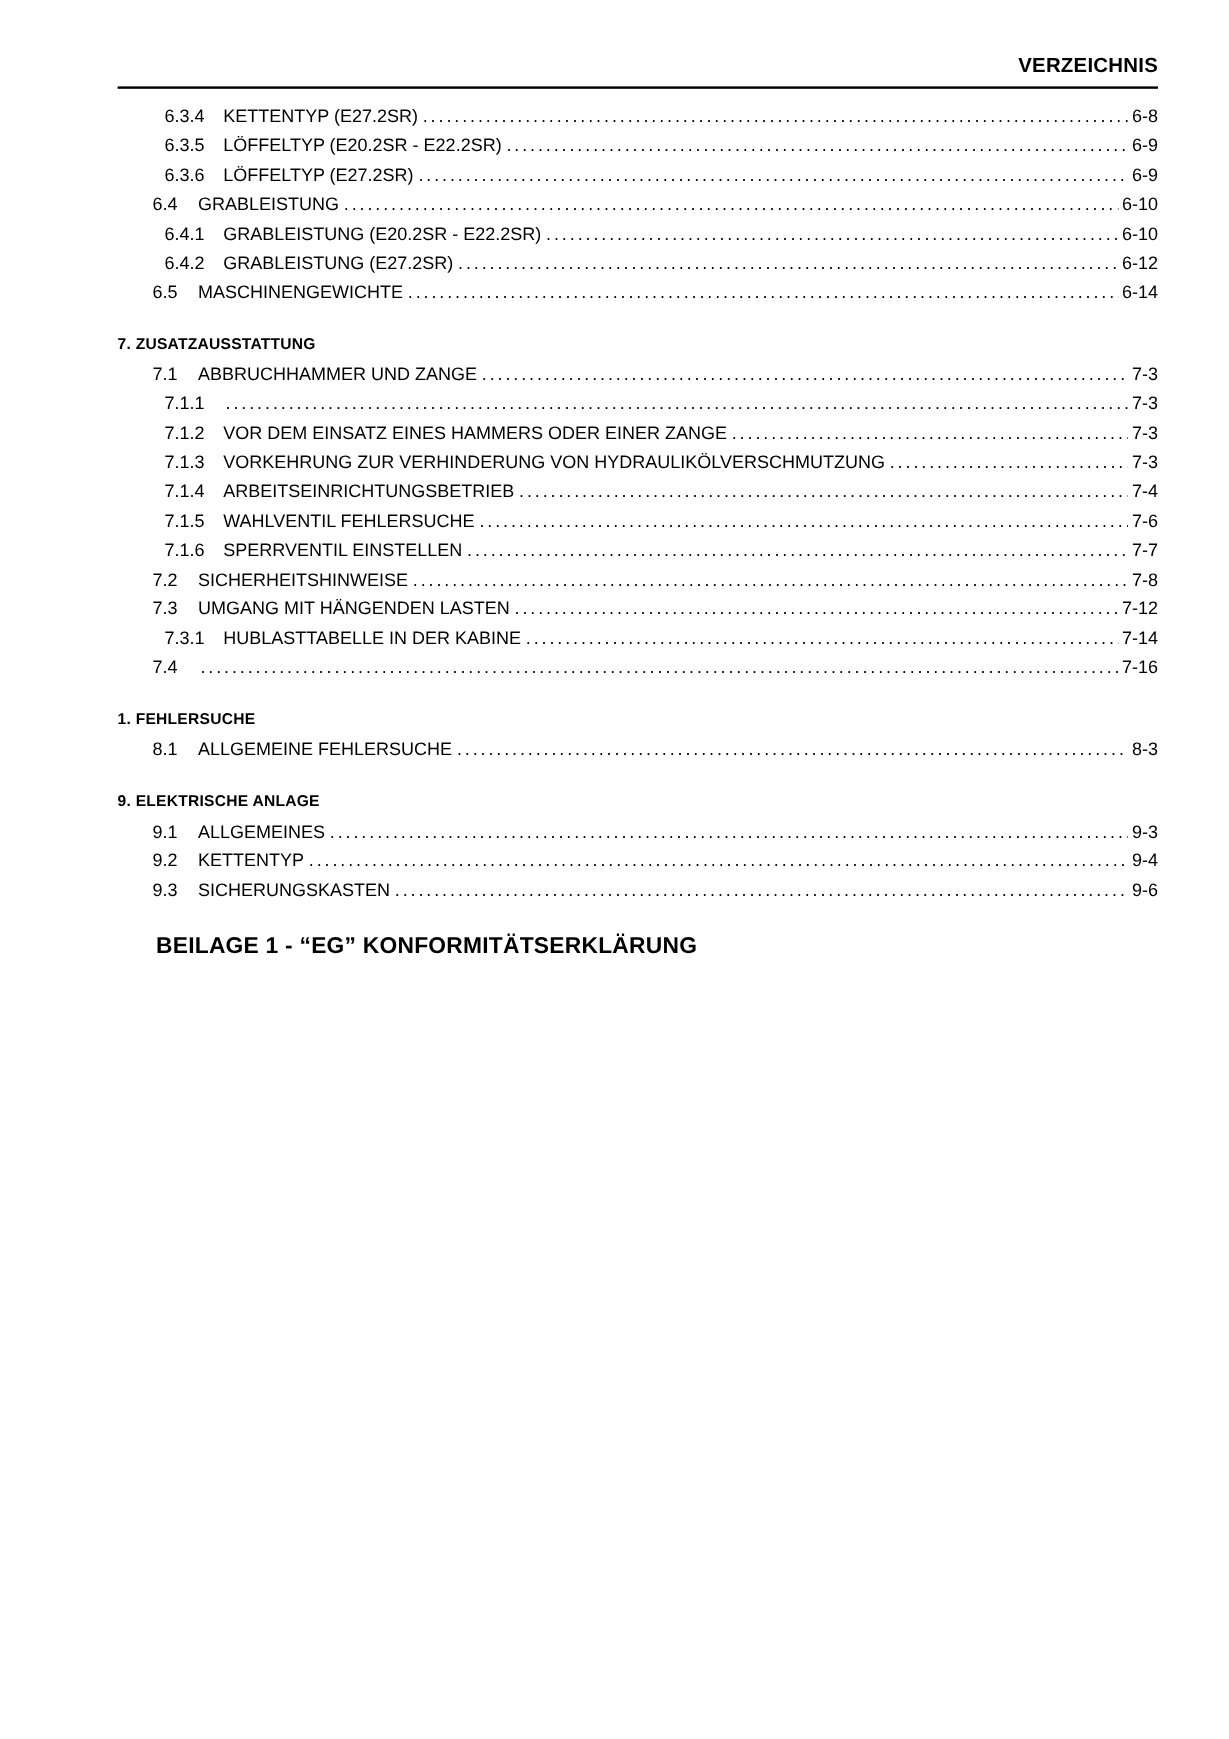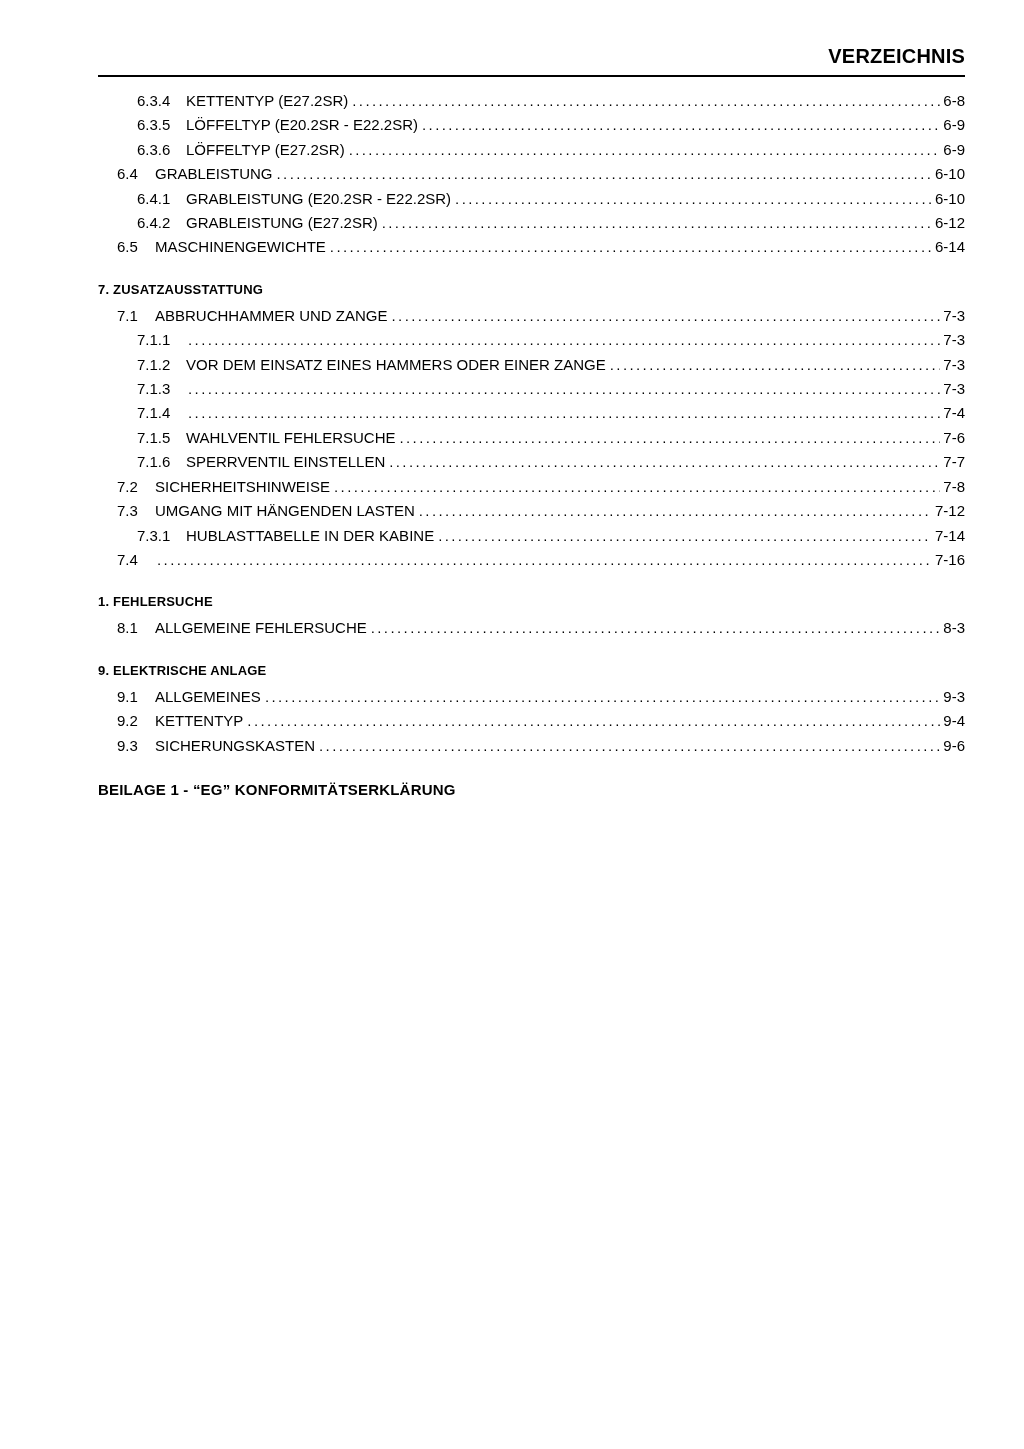--- a/index.html
+++ b/index.html
@@ -11,21 +11,21 @@
     color: #000000;
     overflow: hidden;
   }
   .page {
     width: 1024px;
     height: 1449px;
     padding: 45px 59px 0 98px;
   }
   .page-header .header-title {
     text-align: right;
-    font-size: 20px;
+    font-size: 17px;
     font-weight: bold;
     letter-spacing: 0.2px;
   }
   .header-rule {
     margin-top: 7px;
     border-top: 2px solid #000000;
   }
   .toc { margin-top: 12px; }
   .toc-row {
     display: flex;
@@ -33,21 +33,21 @@
     line-height: 24.4px;
     font-size: 15px;
     white-space: nowrap;
   }
   .toc-row.level-2 { padding-left: 19px; }
   .toc-row.level-3 { padding-left: 39px; }
   .toc-num {
     flex: none;
     display: inline-block;
   }
-  .level-2 .toc-num { width: 38px; }
+  .level-2 .toc-num { width: 38px; margin-left: 10px; }
   .level-3 .toc-num { width: 49px; }
   .toc-title {
     flex: none;
     padding-right: 2px;
   }
   .toc-leader {
     flex: 1 1 auto;
     overflow: hidden;
     white-space: nowrap;
     letter-spacing: 2.4px;
@@ -58,24 +58,25 @@
     flex: none;
     text-align: right;
   }
   .section-heading {
     font-size: 13px;
     font-weight: bold;
     margin: 22px 0 7px 0;
     letter-spacing: 0.2px;
   }
   .appendix {
-    font-size: 15px;
+    font-size: 19px;
     font-weight: bold;
     margin-top: 23px;
     letter-spacing: 0.2px;
+    margin-left: 32px;
   }
 </style>
 </head>
 <body>
 
 <div class="page">
   <header class="page-header">
     <div class="header-title">VERZEICHNIS</div>
     <div class="header-rule"></div>
   </header>
@@ -147,26 +148,28 @@
 
   <div class="toc-row level-3">
     <span class="toc-num">7.1.2</span>
     <span class="toc-title">VOR DEM EINSATZ EINES HAMMERS ODER EINER ZANGE</span>
     <span class="toc-leader">....................................................................................................................................................................................................................................................................</span>
     <span class="toc-page">7-3</span>
   </div>
 
   <div class="toc-row level-3">
     <span class="toc-num">7.1.3</span>
+    <span class="toc-title">VORKEHRUNG ZUR VERHINDERUNG VON HYDRAULIKÖLVERSCHMUTZUNG</span>
     <span class="toc-leader">....................................................................................................................................................................................................................................................................</span>
     <span class="toc-page">7-3</span>
   </div>
 
   <div class="toc-row level-3">
     <span class="toc-num">7.1.4</span>
+    <span class="toc-title">ARBEITSEINRICHTUNGSBETRIEB</span>
     <span class="toc-leader">....................................................................................................................................................................................................................................................................</span>
     <span class="toc-page">7-4</span>
   </div>
 
   <div class="toc-row level-3">
     <span class="toc-num">7.1.5</span>
     <span class="toc-title">WAHLVENTIL FEHLERSUCHE</span>
     <span class="toc-leader">....................................................................................................................................................................................................................................................................</span>
     <span class="toc-page">7-6</span>
   </div>

